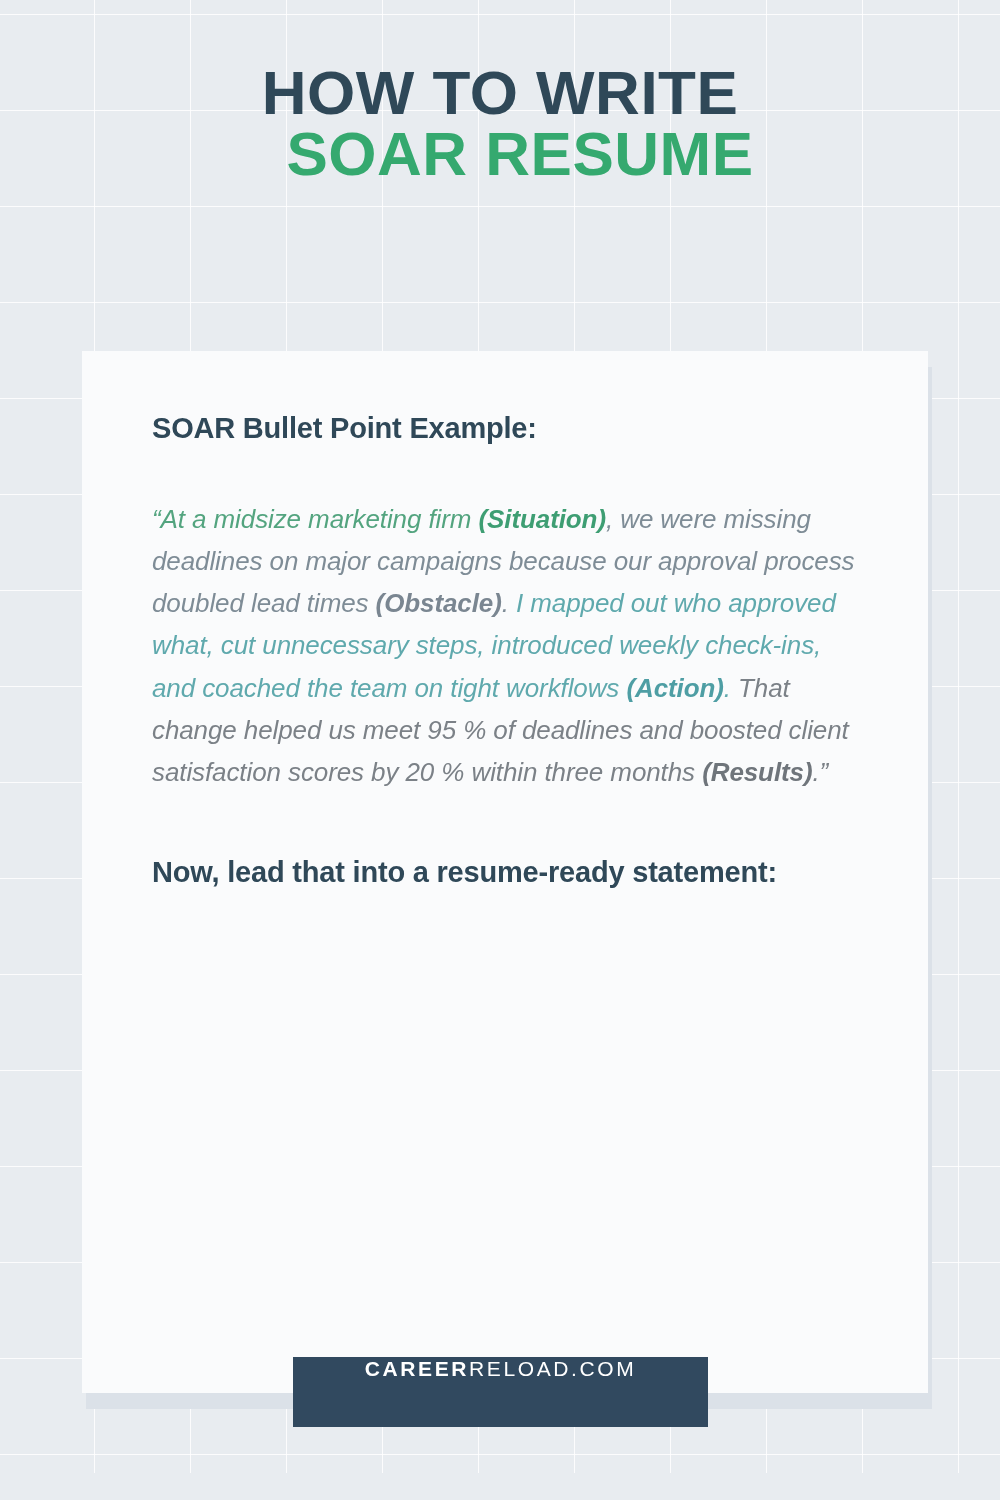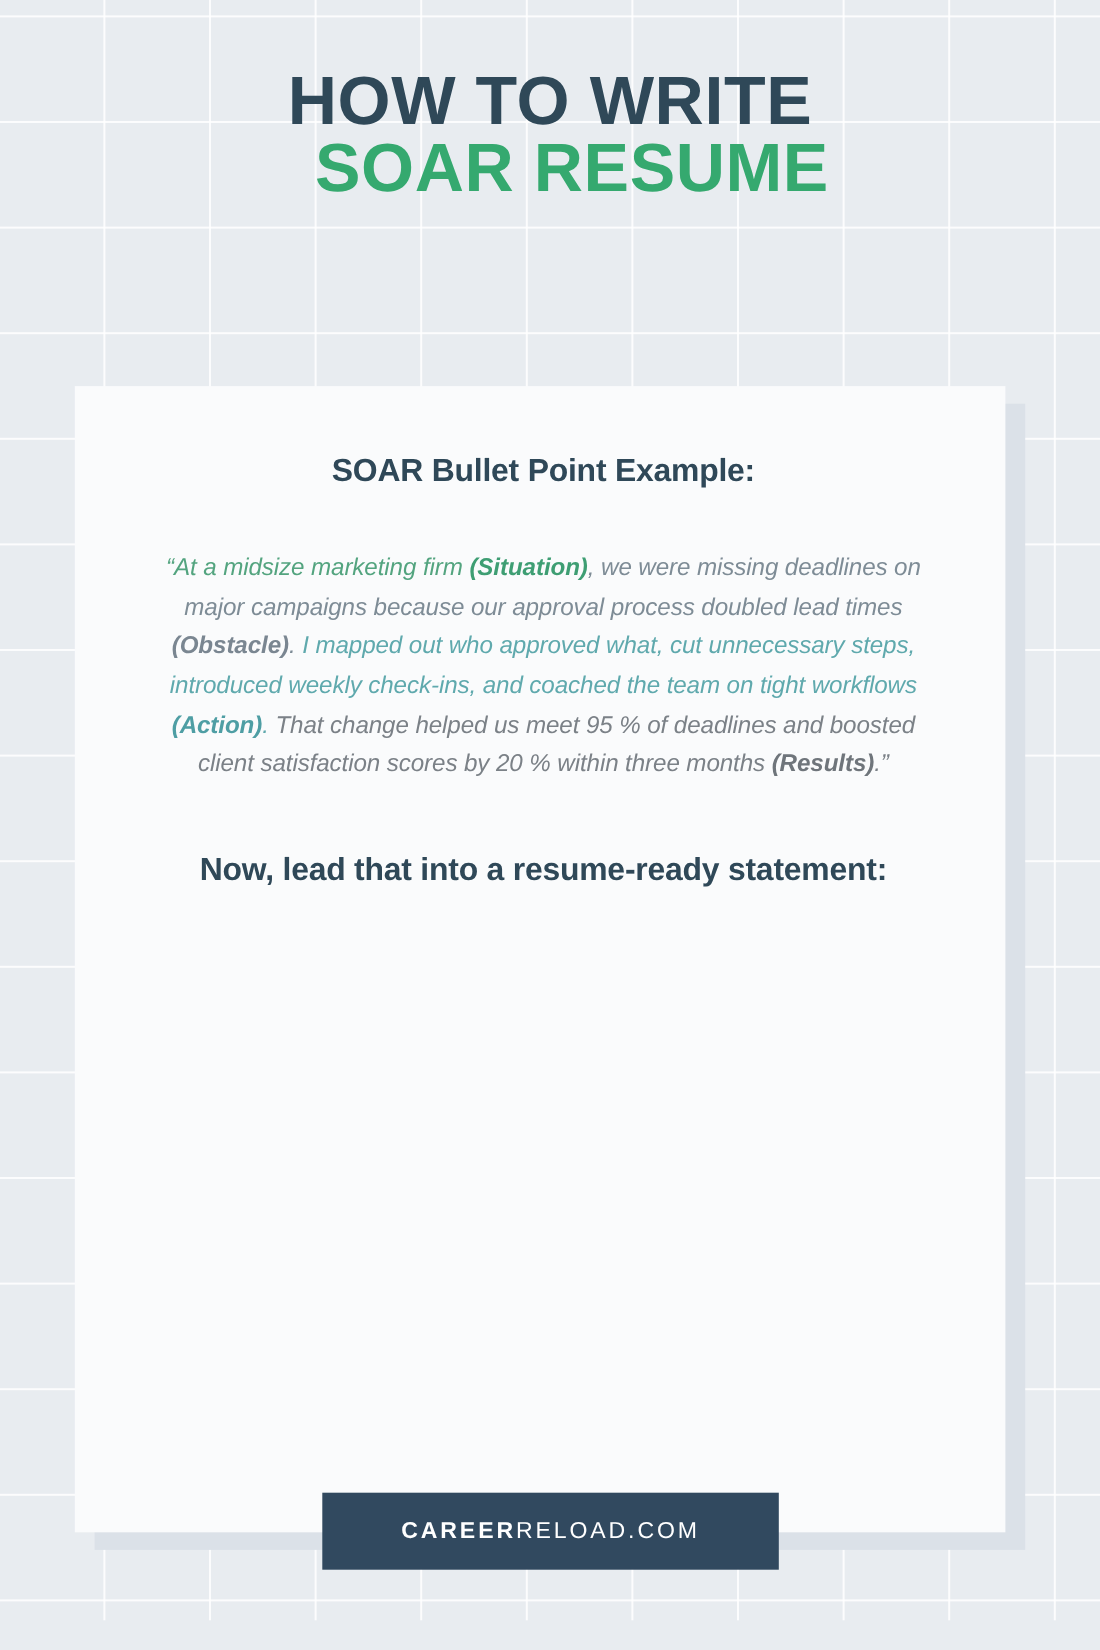--- a/index.html
+++ b/index.html
@@ -57,26 +57,25 @@
   .card-shadow {
     position: absolute;
     left: 86px;
     top: 367px;
     width: 846px;
     height: 1042px;
     background: #dbe1e8;
   }
   .card {
     position: absolute;
-    left: 68px;
+    left: 82px;
     top: 351px;
     width: 846px;
     height: 1042px;
     background: #fafbfc;
-    text-align: center;
   }
   .card-inner {
     position: absolute;
     left: 70px;
     top: 58px;
     width: 712px;
   }
 
   
   .section-heading {
@@ -89,21 +88,21 @@
     letter-spacing: -0.2px;
   }
   .heading-gap-1 { height: 50px; }
   .heading-gap-2 { height: 60px; }
   .heading-gap-3 { height: 46px; }
 
   
   .quote {
     font-family: "Liberation Sans", sans-serif;
     font-style: italic;
-    font-size: 22px;
+    font-size: 26px;
     line-height: 1.62;
     margin: 0;
     letter-spacing: -0.1px;
   }
   .seg-situation   { color: #53a47f; }
   .seg-action      { color: #5fa9ad; }
   .seg-results     { color: #7b8187; }
 
   .final-quote {
     font-family: "Liberation Sans", sans-serif;
@@ -117,21 +116,20 @@
 
   
   .footer-badge {
     position: absolute;
     left: 293px;
     top: 1357px;
     width: 415px;
     height: 70px;
     background: #31495f;
     display: flex;
-    align-items: center;
     justify-content: center;
   }
   .footer-text {
     font-family: "Liberation Sans", sans-serif;
     font-size: 21px;
     color: #ffffff;
     letter-spacing: 2.6px;
     white-space: nowrap;
   }
   .footer-strong { font-weight: bold; }

